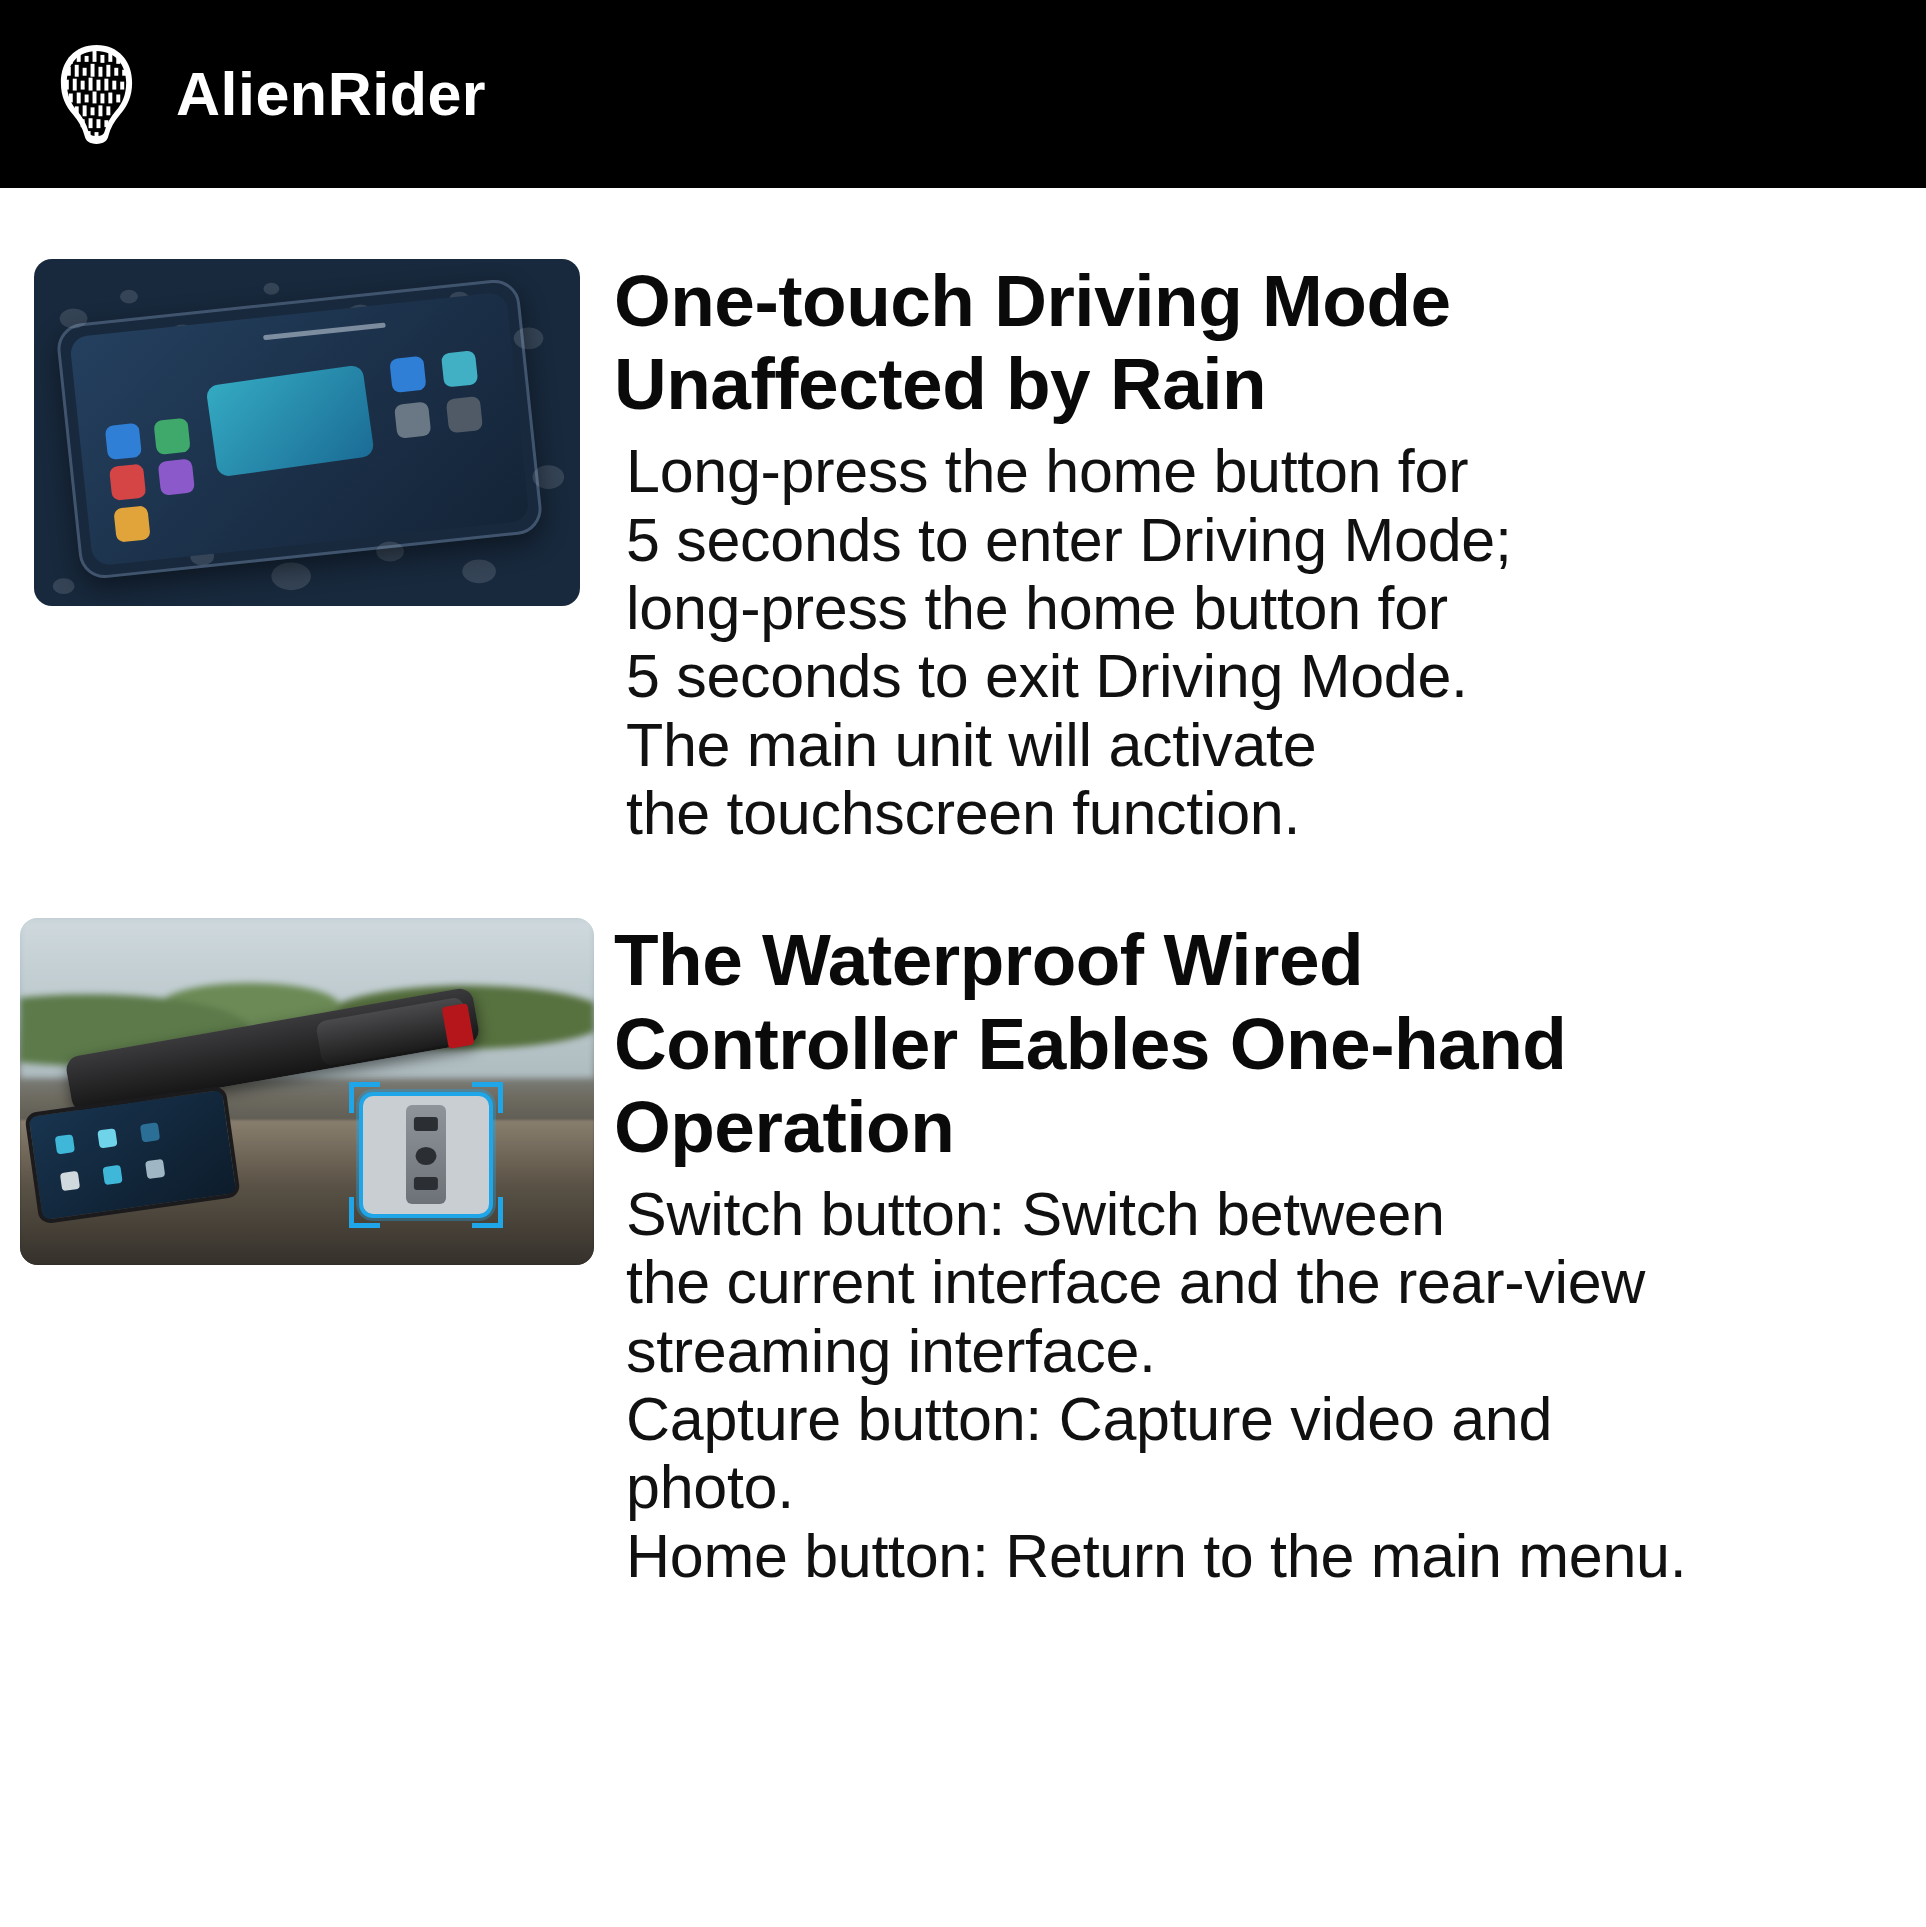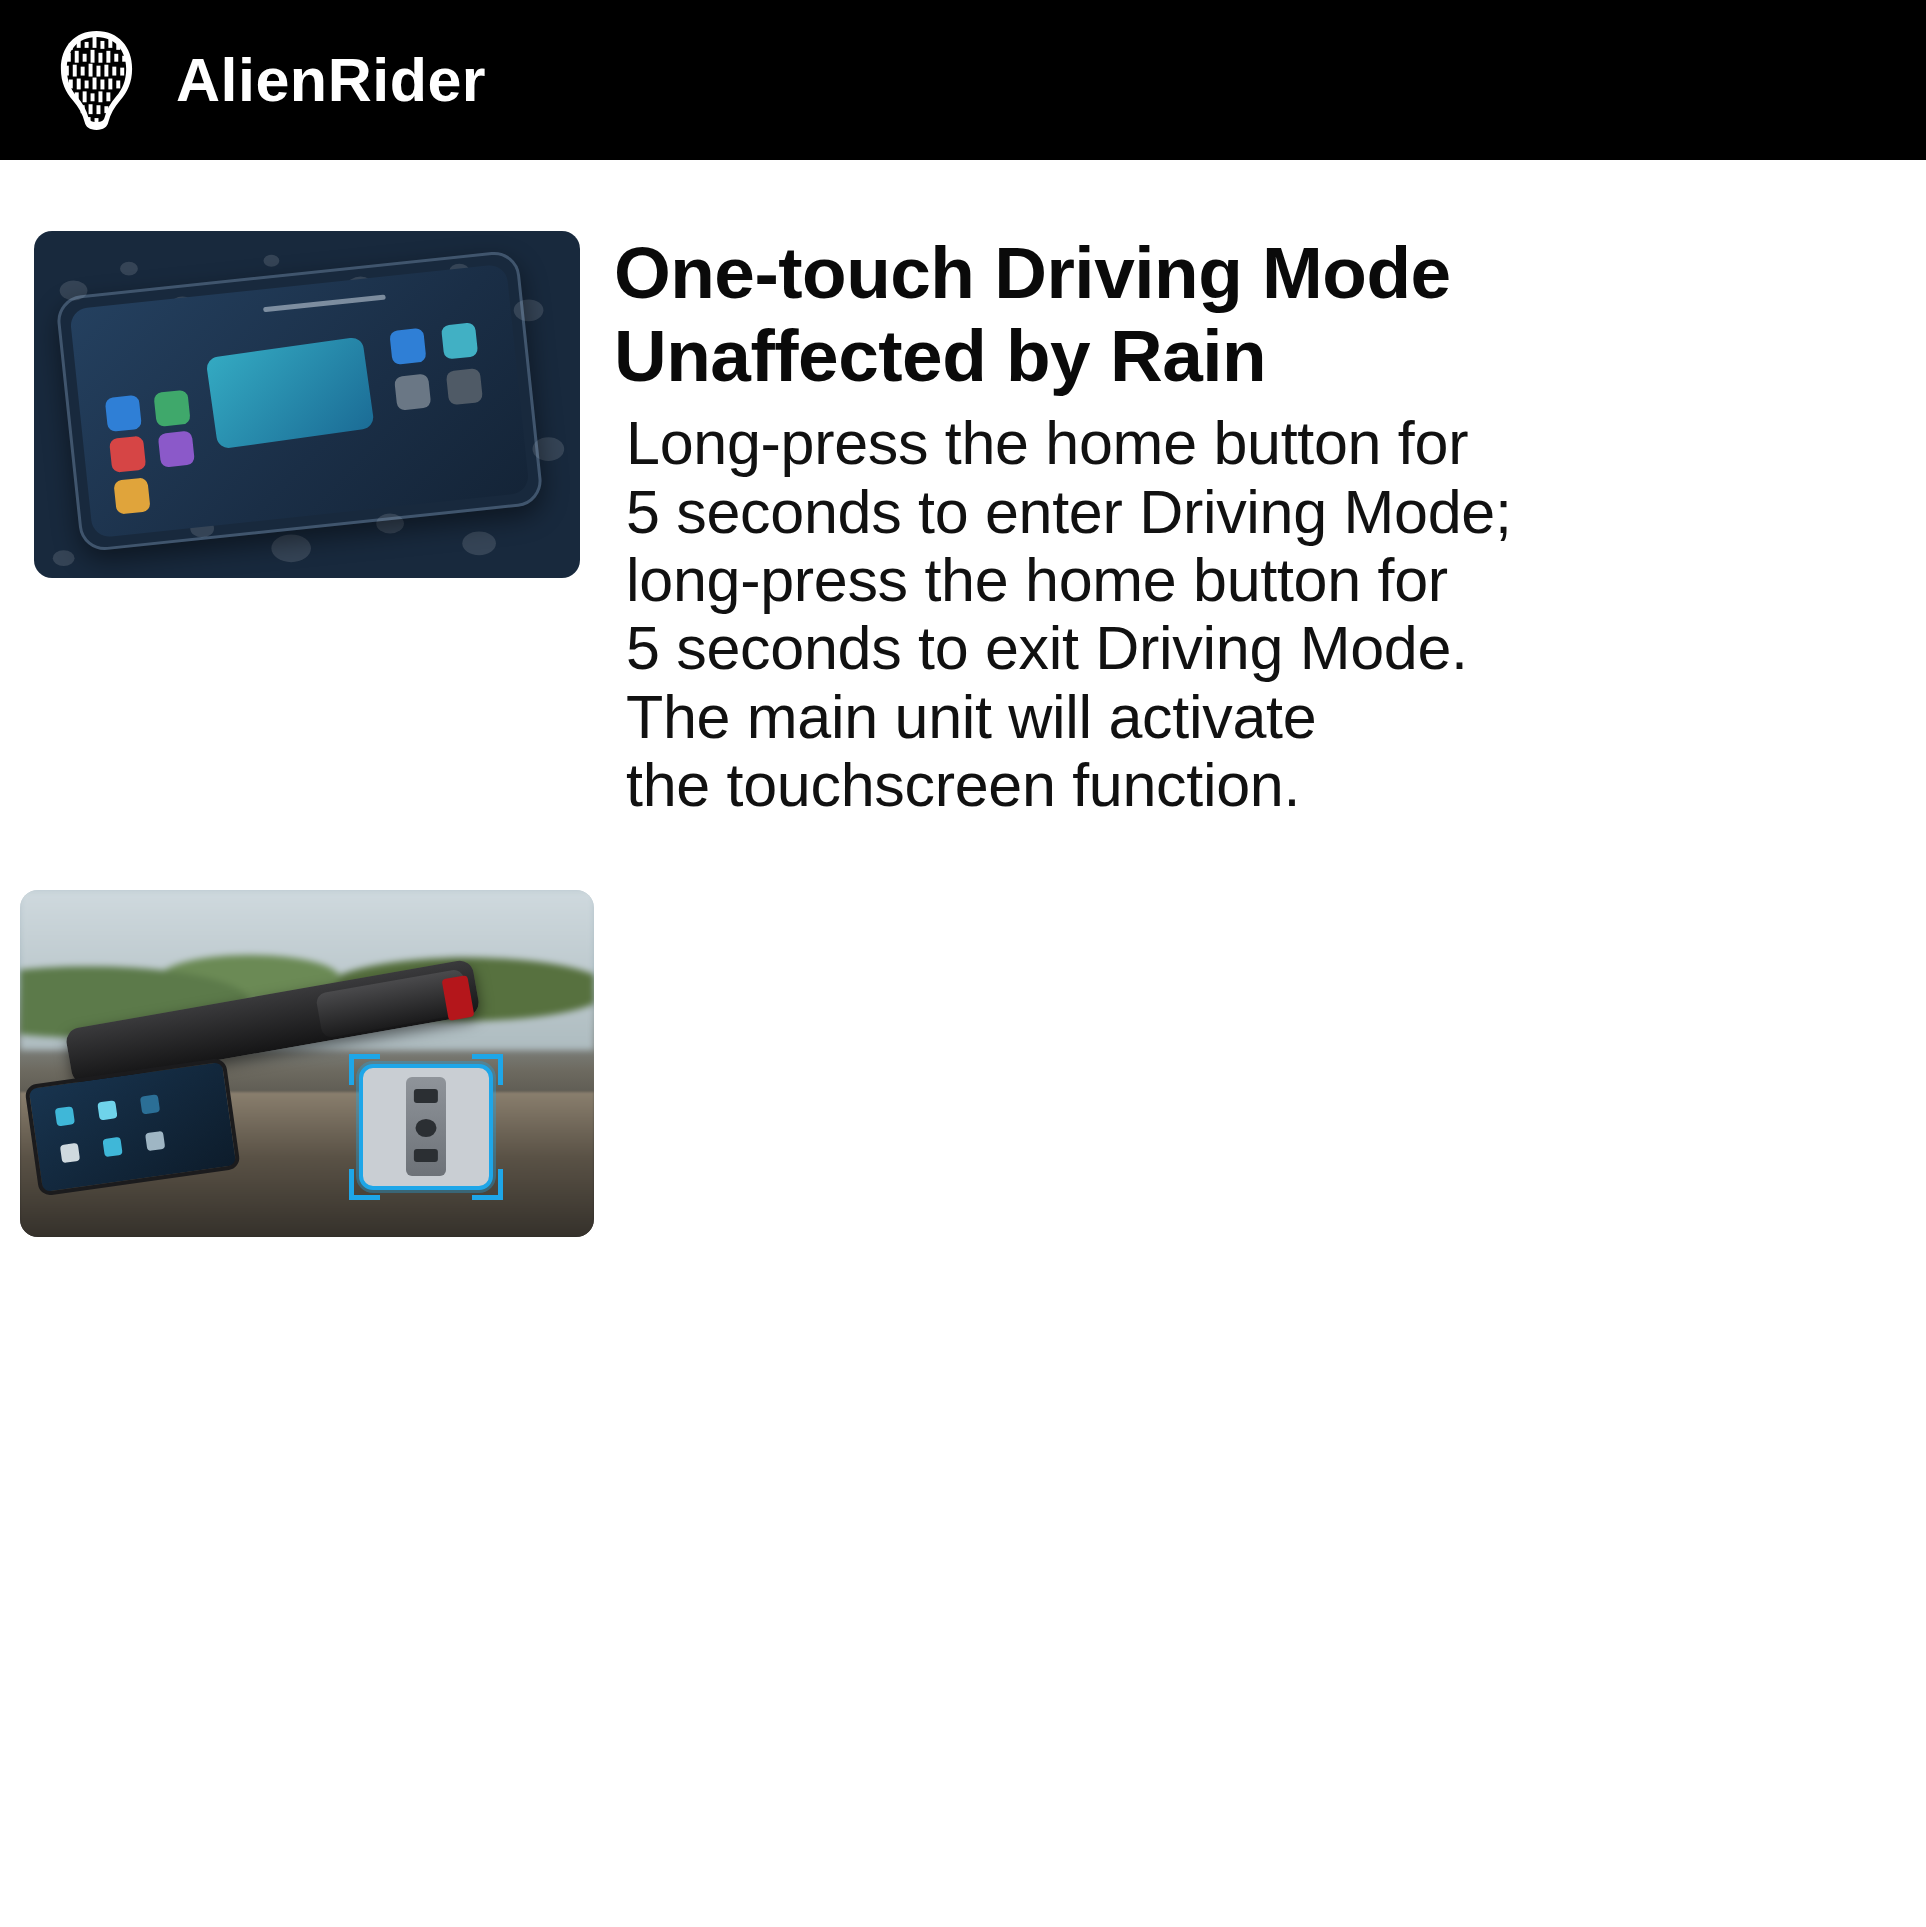--- a/index.html
+++ b/index.html
@@ -12,21 +12,21 @@
     height: 1928px;
     font-family: "Liberation Sans", sans-serif;
     color: #0a0a0a;
     overflow: hidden;
     position: relative;
   }
 
   
   .header {
     width: 100%;
-    height: 160px;
+    height: 188px;
     background: #000000;
     display: flex;
     align-items: center;
     padding-left: 51px;
     box-sizing: border-box;
   }
   .logo-mark {
     width: 91px;
     height: 103px;
     flex: 0 0 auto;
@@ -408,16 +408,27 @@
               <div class="controller-btn" style="top:72%;"></div>
             </div>
             <span class="cal-corner" style="left:-14px; top:-14px; border-right:none; border-bottom:none;"></span>
             <span class="cal-corner" style="right:-14px; top:-14px; border-left:none; border-bottom:none;"></span>
             <span class="cal-corner" style="left:-14px; bottom:-14px; border-right:none; border-top:none;"></span>
             <span class="cal-corner" style="right:-14px; bottom:-14px; border-left:none; border-top:none;"></span>
           </div>
         </div>
       </div>
     </div>
+    <div class="text-col">
+      <h2 class="feature-title">The Waterproof Wired
+Controller Eables One-hand
+Operation</h2>
+      <p class="feature-body">Switch button: Switch between
+the current interface and the rear-view
+streaming interface.
+Capture button: Capture video and
+photo.
+Home button: Return to the main menu.</p>
+    </div>
   </section>
 
 </div>
 
 
 </body></html>

